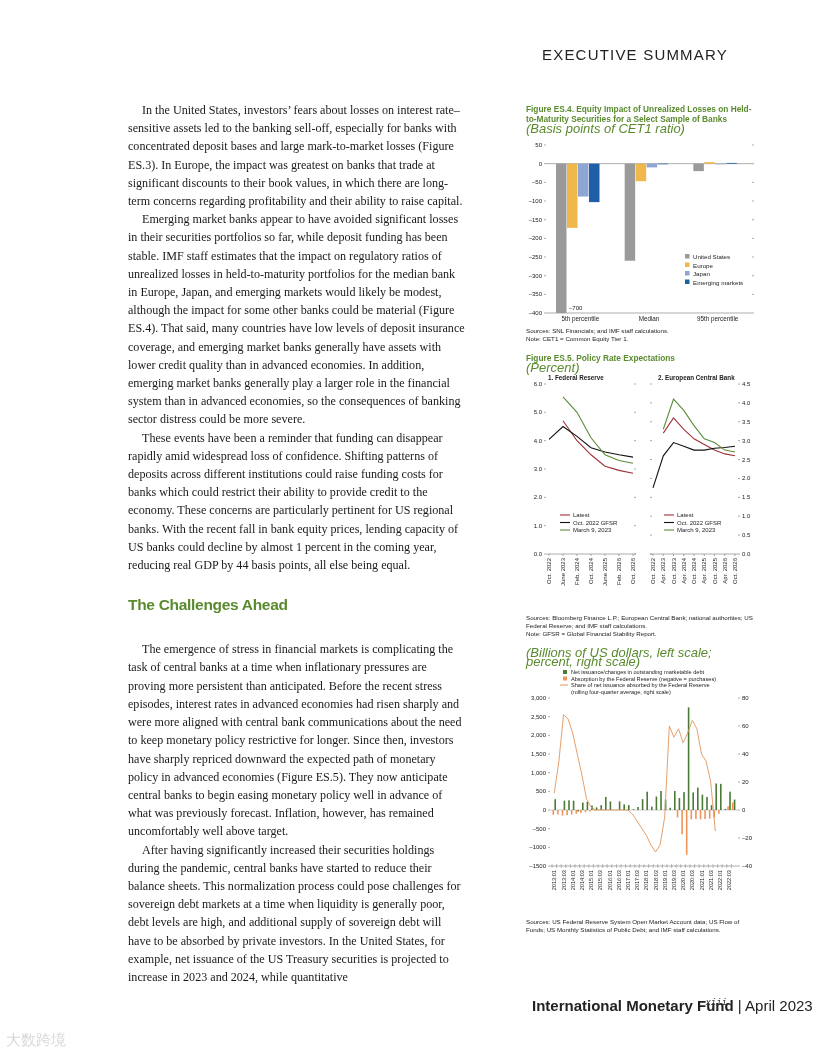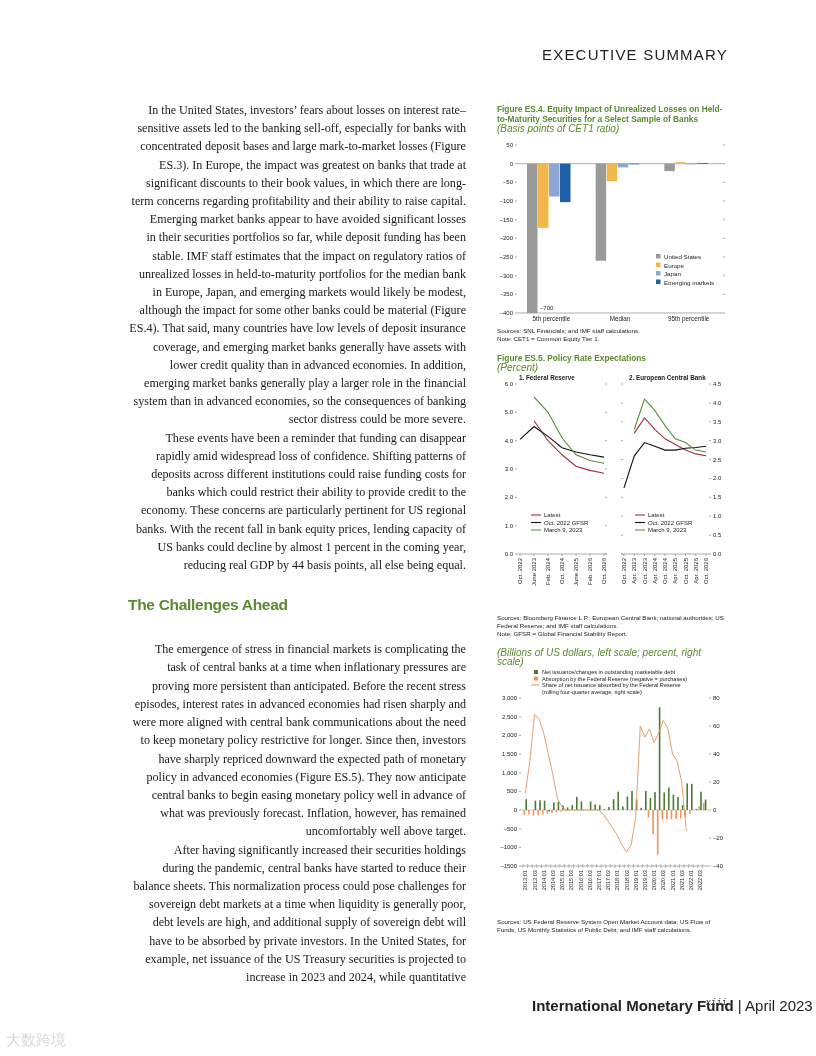--- a/index.html
+++ b/index.html
@@ -1,23 +1,23 @@
 <!DOCTYPE html>
 <html><head>
 <meta charset="utf-8">
 <style>
   html, body { margin:0; padding:0; background:#fff; }
   body { width:816px; height:1056px; position:relative; overflow:hidden; font-family:"Liberation Serif", serif; color:#1a1a1a; }
   .running-head { position:absolute; top:46px; right:88px; font-family:"Liberation Sans", sans-serif; font-size:15px; letter-spacing:1.2px; color:#222; }
   .left-col { position:absolute; left:128px; top:101px; width:338px; }
-  .para { font-size:12.1px; line-height:18.2px; margin:0; text-align:right; text-indent:14px; }
+  .para { font-size:12.1px; line-height:18.2px; margin:0; text-align:left; text-indent:14px; }
   .section-head { font-family:"Liberation Sans", sans-serif; font-weight:bold; color:#5a8a2e; font-size:15.5px; margin:22px 0 26px 0; letter-spacing:-0.3px; }
-  .right-col { position:absolute; left:497px; top:104px; width:232px; font-family:"Liberation Sans", sans-serif; }
+  .right-col { position:absolute; left:526px; top:104px; width:232px; font-family:"Liberation Sans", sans-serif; }
   .fig-title { color:#5a8a2e; font-weight:bold; font-size:8.3px; line-height:10px; }
-  .fig-sub { color:#5a8a2e; font-style:italic; font-size:10px; line-height:9px; }
+  .fig-sub { color:#5a8a2e; font-style:italic; font-size:13px; line-height:9px; }
   .fig-note { font-size:6.2px; line-height:8px; color:#222; }
   svg text { font-family:"Liberation Sans", sans-serif; }
   .footer { position:absolute; top:997px; left:532px; font-family:"Liberation Sans", sans-serif; font-size:15px; color:#222; }
   .folio { position:absolute; top:998px; right:89px; font-family:Liberation Mono, monospace; font-style:italic; font-size:9px; color:#333; }
   .watermark { position:absolute; left:6px; bottom:6px; font-family:"Liberation Sans", sans-serif; font-size:15px; color:#d8d8d8; }
 </style>
 </head>
 <body>
 
 <div class="running-head">EXECUTIVE SUMMARY</div>

